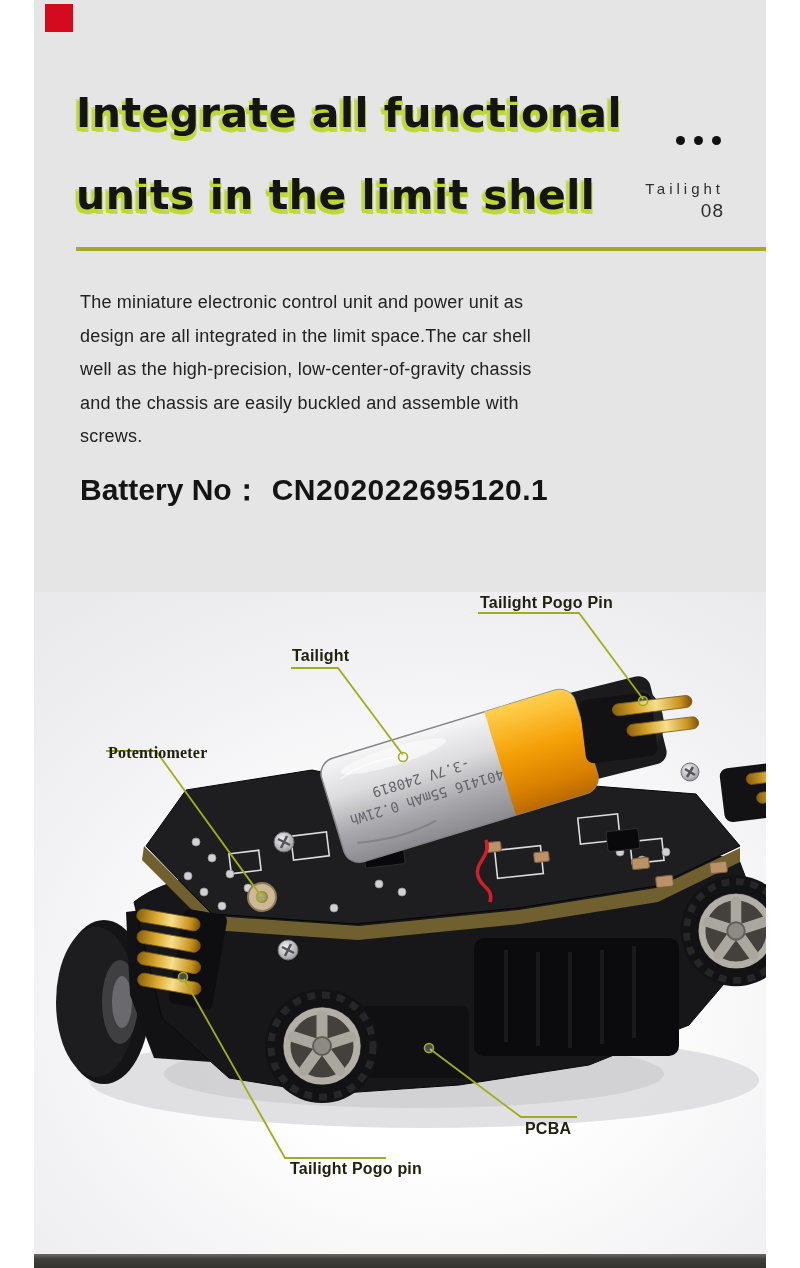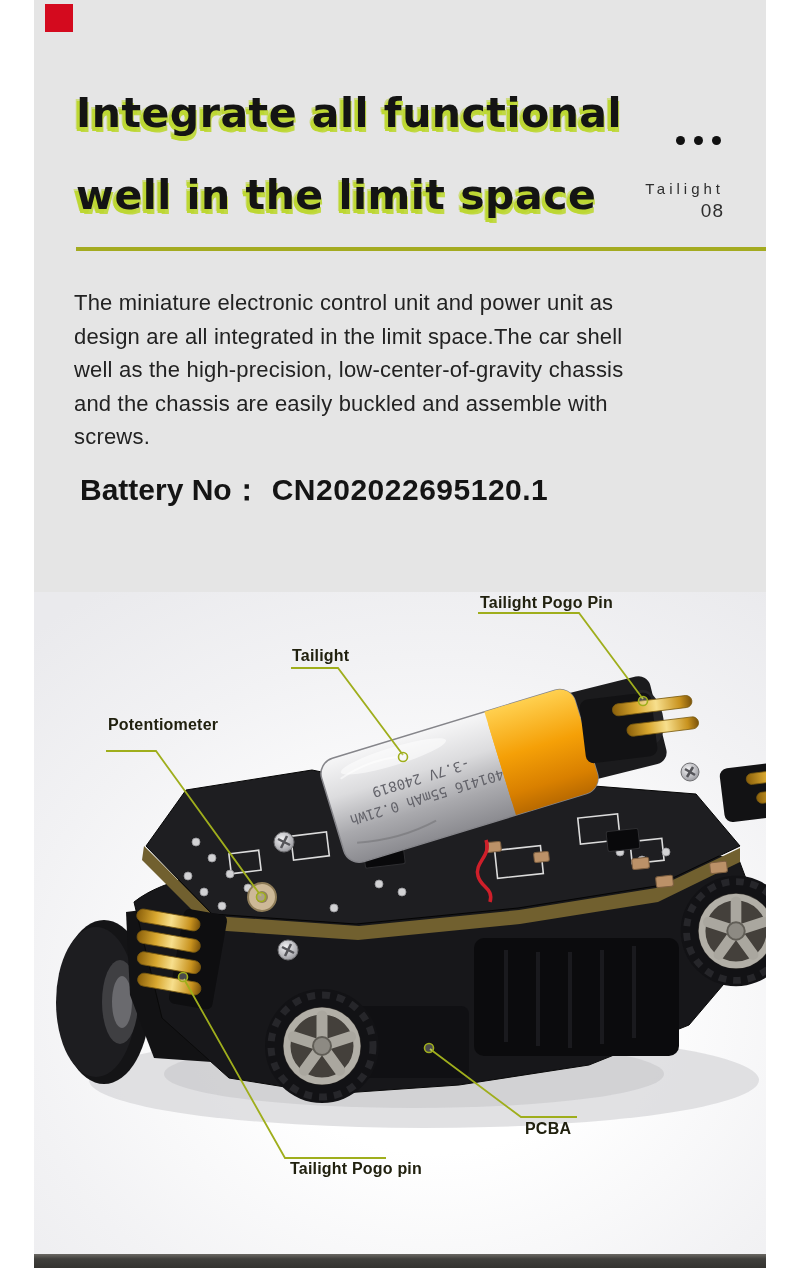--- a/index.html
+++ b/index.html
@@ -15,49 +15,49 @@
     font-size:41px;line-height:82px;color:#141414;letter-spacing:0.5px;
     text-shadow:-3px 4px 0 #bdd733, 1px 5px 0 rgba(189,215,51,.9), -4px 2px 0 rgba(189,215,51,.55);
     white-space:nowrap;
   }
   .dots{position:absolute;right:45px;top:136px;display:flex;gap:9px;}
   .dots i{display:block;width:9px;height:9px;border-radius:50%;background:#111;}
   .function-block{position:absolute;right:42px;top:180px;text-align:right;color:#2e2e2e;}
   .function-label{font-size:15px;letter-spacing:4px;}
   .function-number{font-size:19px;letter-spacing:1px;margin-top:3px;}
   .divider{position:absolute;left:42px;top:247px;width:729px;height:4px;background:#a4ab20;}
-  .intro{position:absolute;left:40px;top:286px;width:720px;color:#222222;
-    font-size:22px;line-height:33.5px;letter-spacing:0.2px;}
+  .intro{position:absolute;left:46px;top:286px;width:720px;color:#222222;
+    font-size:18px;line-height:33.5px;letter-spacing:0.2px;}
   .intro div{white-space:nowrap;}
   .patent{position:absolute;left:46px;top:470px;font-size:30px;font-weight:bold;color:#141414;white-space:nowrap;}
   .patent .num{margin-left:10px;letter-spacing:0.5px;}
   .figure{position:absolute;left:0;top:560px;width:800px;height:700px;}
   .figure svg{position:absolute;left:0;top:0;}
   .fig-label{
     position:absolute;font-size:16px;font-weight:bold;color:#21210f;
     white-space:nowrap;letter-spacing:0.2px;
   }
   .lbl-tailight{left:446px;top:34px;}
   .lbl-battery{left:258px;top:87px;}
-  .lbl-potentiometer{left:74px;top:156px;}
+  .lbl-potentiometer{left:74px;top:184px;font-family:Liberation Serif, serif;}
   .lbl-pcba{left:491px;top:560px;}
   .lbl-headlight{left:256px;top:600px;}
   .bottom-bar{position:absolute;left:0;top:1254px;width:800px;height:14px;
     background:linear-gradient(180deg,#6b6964 0%,#403f3c 35%,#343330 100%);}
 </style>
 </head>
 <body>
 
 <div class="page">
 
   <div class="logo"></div>
 
   <h1 class="title" style="margin:0;">
     <div>Integrate all functional</div>
-    <div>well in the limit space</div>
+    <div>units in the limit shell</div>
   </h1>
 
   <div class="dots">
     <i></i>
     <i></i>
     <i></i>
   </div>
 
   <div class="function-block">
     <div class="function-label">Tailight</div>

